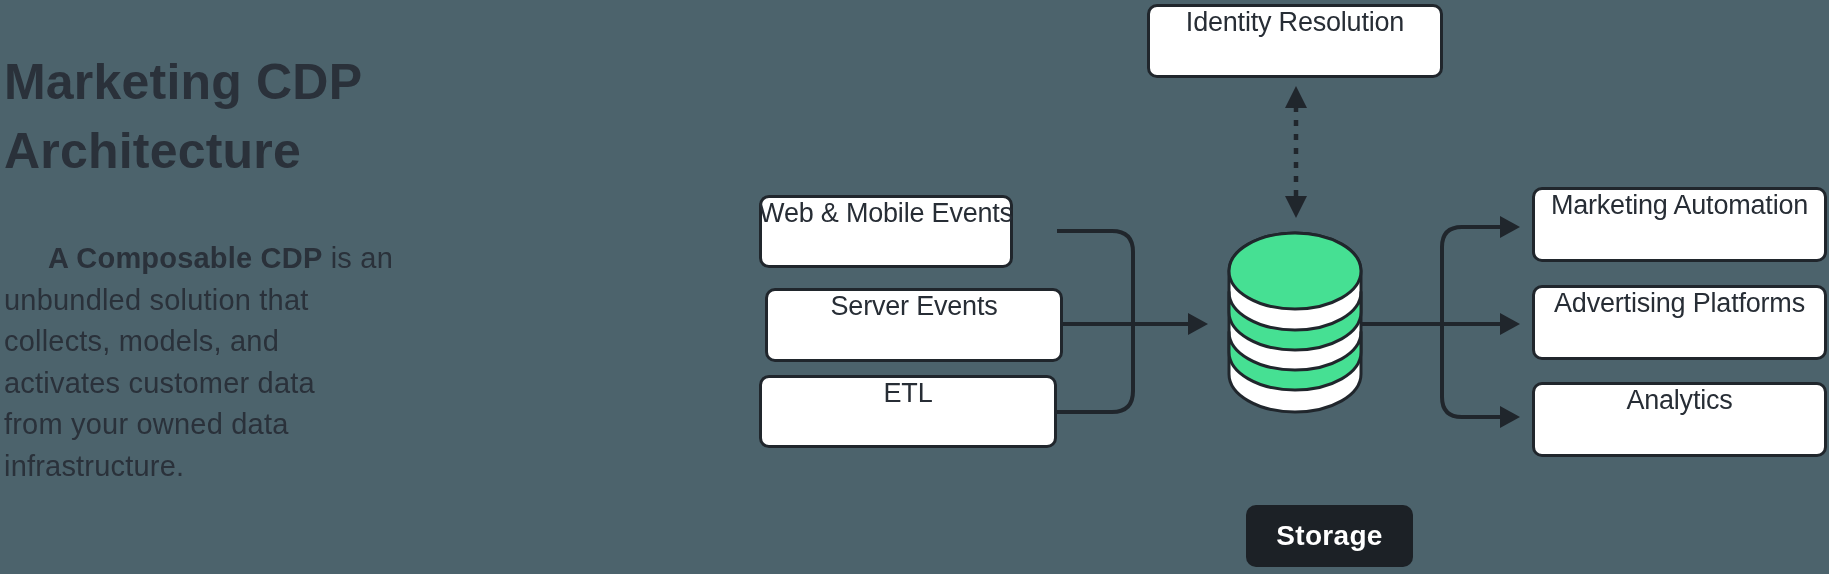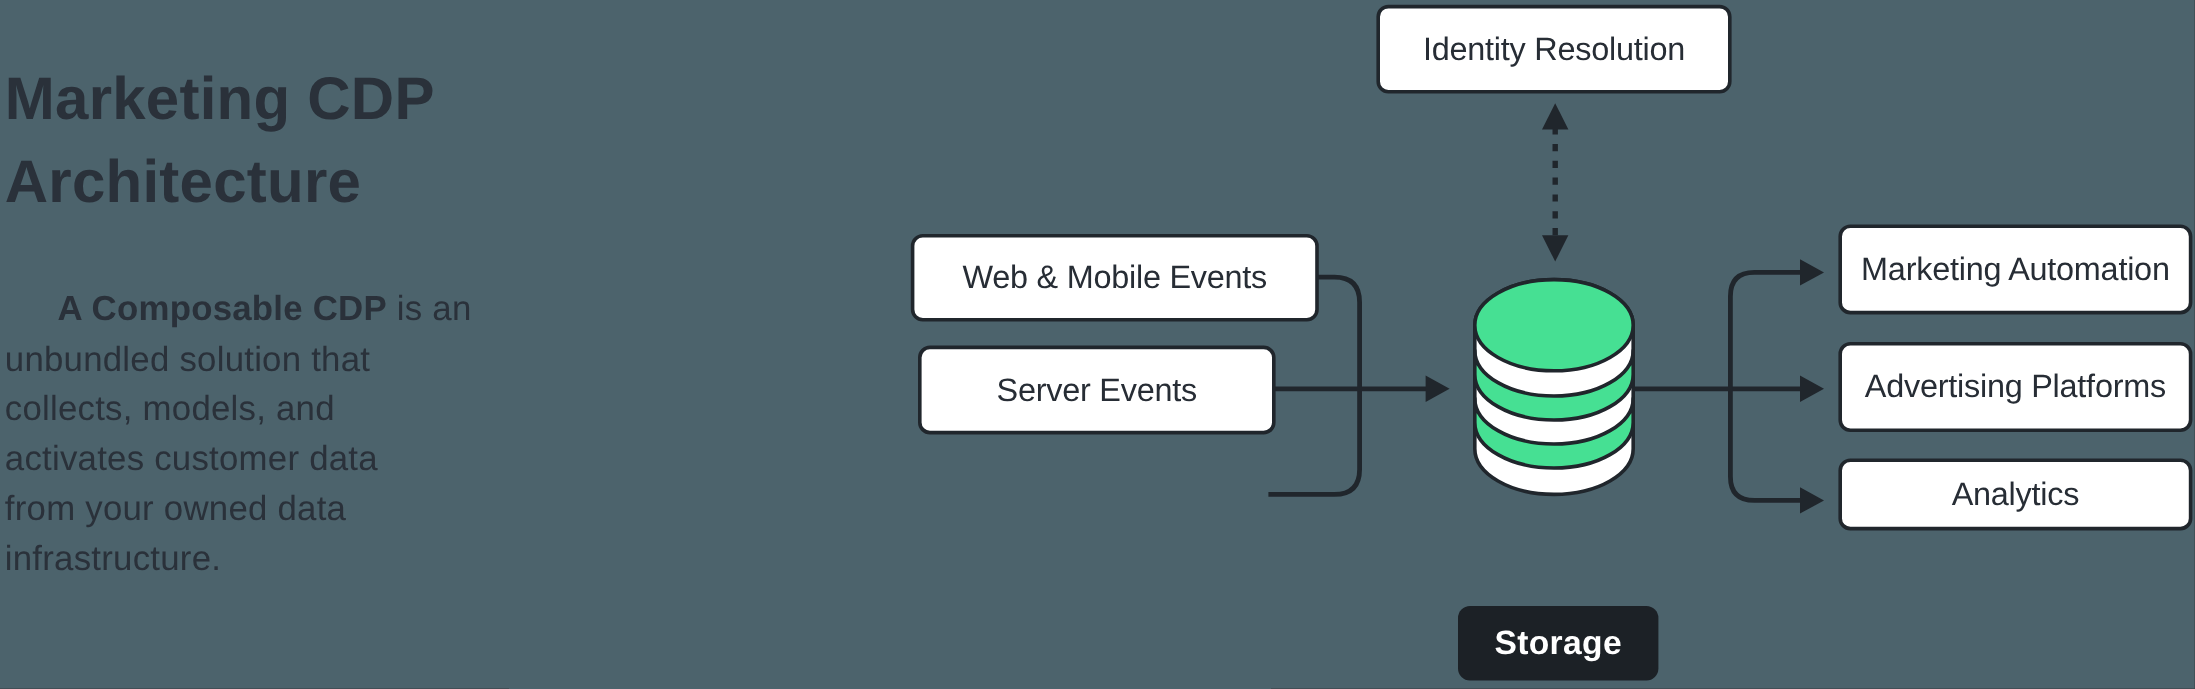--- a/index.html
+++ b/index.html
@@ -30,43 +30,43 @@
     position:absolute;left:0;top:238px;width:470px;
     font-size:29px;line-height:41.5px;font-weight:400;
     color:var(--ink);white-space:pre-line;letter-spacing:.2px;
   }
   .intro p strong{font-weight:700;margin-left:44px;}
   .node{
     position:absolute;
     background:var(--box-bg);
     border:3px solid var(--stroke);
     border-radius:10px;
-    display:flex;align-items:center;justify-content:center;
+    display:flex;justify-content:center;
     font-size:27px;color:#272D35;letter-spacing:-.2px;
     white-space:nowrap;
   }
   .n-identity{left:1147px;top:4px;width:296px;height:74px;}
-  .n-web{left:759px;top:195px;width:340px;height:73px;}
+  .n-web{left:759px;top:195px;width:254px;height:73px;}
   .n-server{left:765px;top:288px;width:298px;height:74px;}
   .n-etl{left:759px;top:375px;width:298px;height:73px;}
   .n-marketing{left:1532px;top:187px;width:295px;height:75px;}
   .n-advertising{left:1532px;top:285px;width:295px;height:75px;}
-  .n-analytics{left:1532px;top:382px;width:295px;height:60px;}
+  .n-analytics{left:1532px;top:382px;width:295px;height:75px;}
   .connectors{position:absolute;left:0;top:0;width:1829px;height:574px;pointer-events:none;}
   .connectors path{fill:none;stroke:var(--stroke);stroke-width:4px;}
   .connectors path.dashed{stroke-dasharray:6 8;stroke-width:4.5px;}
   .connectors polygon{fill:var(--stroke);stroke:none;}
   .cylinder{position:absolute;left:1226px;top:228px;width:138px;height:190px;}
   .wh-label{
     position:absolute;left:1145px;top:448px;width:300px;
     text-align:center;font-size:34px;font-weight:700;color:#272D35;
     letter-spacing:-.2px;
   }
   .badge{
-    position:absolute;left:1215px;top:505px;width:167px;height:62px;
+    position:absolute;left:1246px;top:505px;width:167px;height:62px;
     background:var(--badge-bg);border-radius:10px;
     display:flex;align-items:center;justify-content:center;
     font-size:28px;font-weight:600;color:var(--badge-ink);letter-spacing:.3px;
   }
 </style>
 </head>
 <body>
 
 <div class="canvas">
 
@@ -104,20 +104,23 @@
   <div class="node n-identity">
     <span>Identity Resolution</span>
   </div>
 
   <div class="node n-web">
     <span>Web &amp; Mobile Events</span>
   </div>
   <div class="node n-server">
     <span>Server Events</span>
   </div>
+  <div class="node n-etl">
+    <span>ETL</span>
+  </div>
 
   <div class="node n-advertising">
     <span>Advertising Platforms</span>
   </div>
   <div class="node n-marketing">
     <span>Marketing Automation</span>
   </div>
   <div class="node n-analytics">
     <span>Analytics</span>
   </div>

